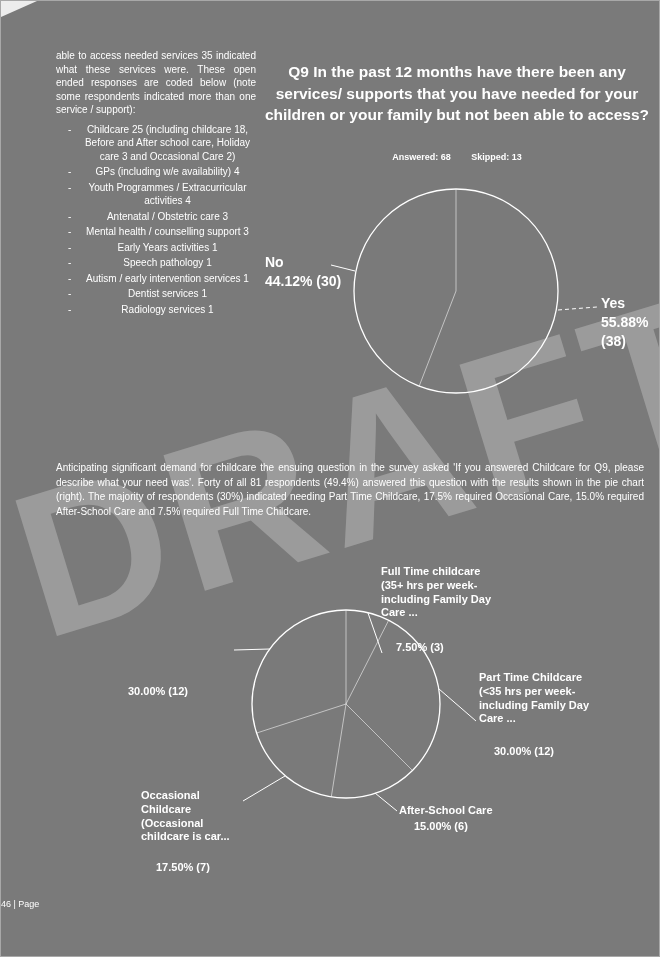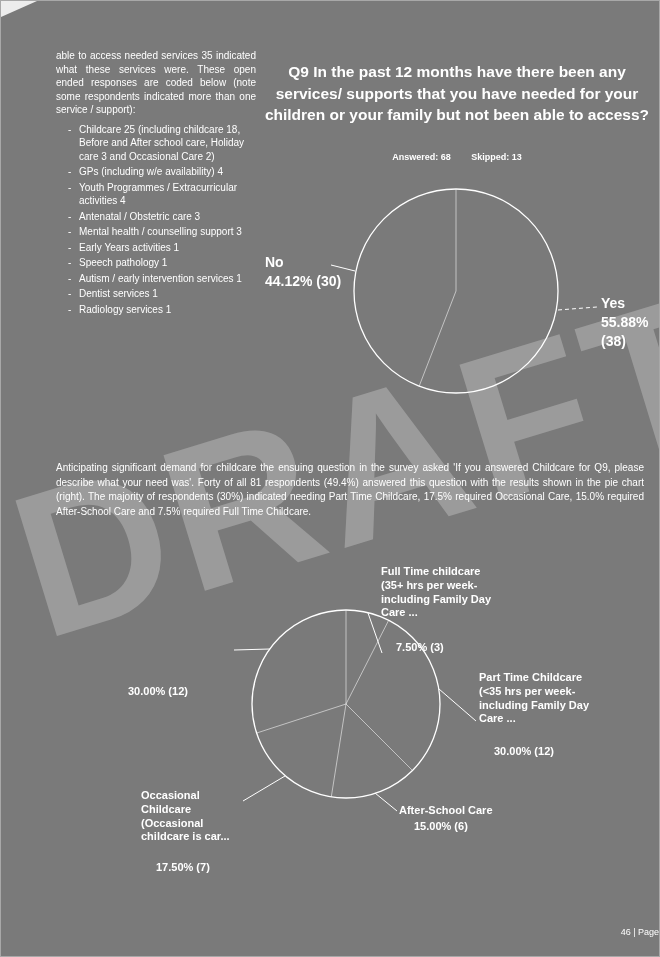--- a/index.html
+++ b/index.html
@@ -15,21 +15,21 @@
   }
   .watermark{
     position:absolute;left:22px;top:468px;z-index:1;
     font-size:206px;font-weight:bold;line-height:1;white-space:nowrap;
     color:#a4a4a4;opacity:0.8;letter-spacing:6px;
     transform:rotate(-17deg);transform-origin:0 50%;
   }
   .left-col{position:absolute;left:55px;top:48px;width:200px;z-index:2;
     font-size:10px;line-height:1.35;}
   .left-col .intro{margin:0 0 6px 0;text-align:justify;}
-  .bullets{list-style:none;margin:0;padding:0 0 0 12px;}
+  .bullets{list-style:none;margin:0;padding:0 0 0 12px;text-align:center;}
   .bullets li{position:relative;padding-left:11px;margin-bottom:2px;}
   .bullets li::before{content:"-";position:absolute;left:0;top:0;}
   .q9-title{position:absolute;left:258px;top:60px;width:396px;z-index:2;
     text-align:center;font-size:15.5px;font-weight:bold;line-height:1.4;}
   .q9-meta{position:absolute;left:258px;top:151px;width:396px;z-index:2;
     text-align:center;font-size:9px;font-weight:bold;}
   .q9-meta span{margin:0 9px;}
   .chart1{position:absolute;left:250px;top:160px;width:410px;height:285px;z-index:2;}
   .chart2{position:absolute;left:100px;top:552px;width:545px;height:345px;z-index:2;}
   .chart1 svg,.chart2 svg{position:absolute;left:0;top:0;}
@@ -43,22 +43,22 @@
   .pt-label{left:378px;top:118px;width:120px;}
   .pt-value{left:378px;top:192px;}
   .as-label{left:298px;top:251px;width:130px;}
   .as-value{left:298px;top:267px;}
   .oc-label{left:40px;top:236px;width:100px;}
   .oc-value{left:40px;top:308px;}
   .na-label{left:12px;top:64px;width:116px;}
   .na-value{left:12px;top:132px;}
   .mid-para{position:absolute;left:55px;top:460px;width:588px;margin:0;z-index:2;
     font-size:10px;line-height:1.45;text-align:justify;}
-  .footer{position:absolute;left:0;right:0;top:926px;z-index:2;
-    text-align:right;font-size:9px;}
+  .footer{position:absolute;left:0;right:0;top:898px;z-index:2;
+    text-align:left;font-size:9px;}
   .leader{stroke:#ffffff;stroke-width:1;}
   .leader.dashed{stroke-dasharray:4 3;}
 </style>
 </head>
 <body>
 
 <div class="page">
 
   <div class="corner-fold"></div>
 

